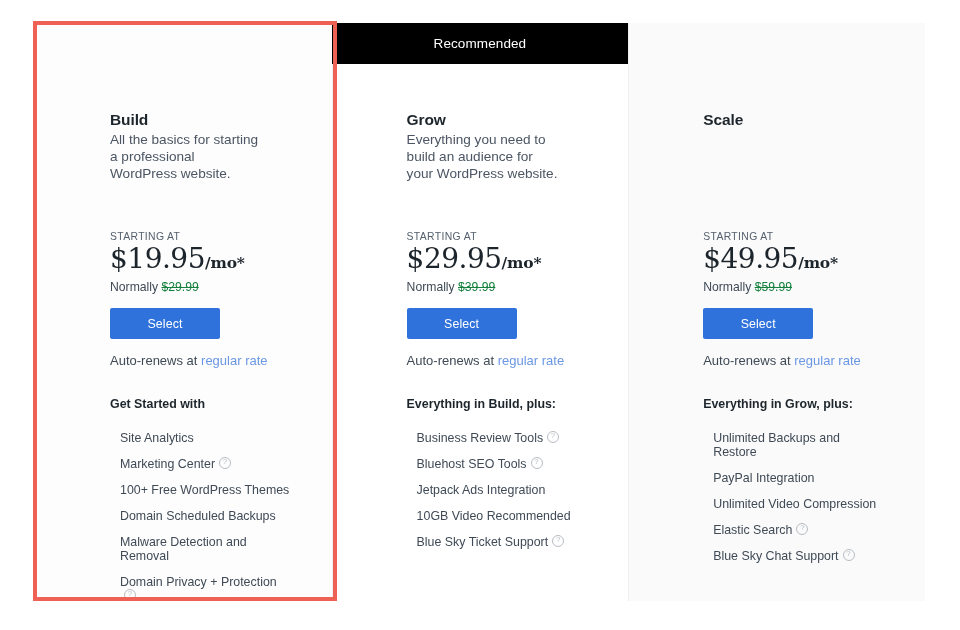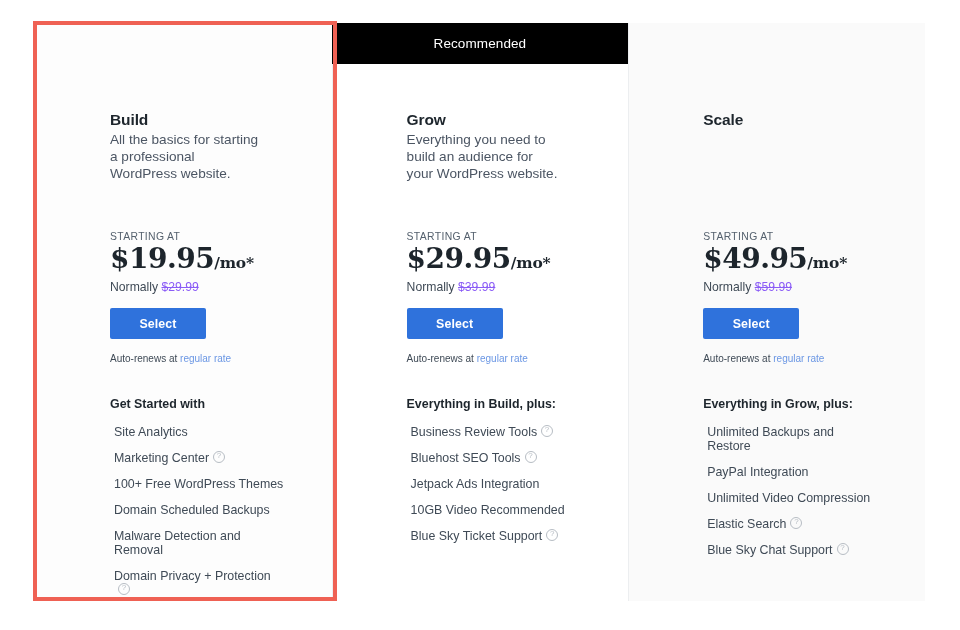--- a/index.html
+++ b/index.html
@@ -111,66 +111,66 @@
   .price-row {
     position: absolute;
     top: 219px;
     left: 0;
     white-space: nowrap;
     color: #1d252c;
     font-family: "DejaVu Serif", "Liberation Serif", serif;
   }
   .price-main {
     font-size: 28px;
-    font-weight: bold;
+    font-weight: normal;
     letter-spacing: -.5px;
   }
   .price-suffix {
     font-size: 15.5px;
     font-weight: bold;
     letter-spacing: -.2px;
     margin-top: 6px;
   }
 
   .normally {
     position: absolute;
     top: 257px;
     left: 0;
     font-size: 12.2px;
     color: #3f4a56;
     white-space: nowrap;
   }
   .normally .struck {
     text-decoration: line-through;
-    color: #8b5cf6;
+    color: #15803d;
   }
 
   .select-btn {
     position: absolute;
     top: 285px;
     left: 0;
-    width: 96px;
+    width: 110px;
     height: 31px;
     background: #2f72dc;
     color: #ffffff;
     border: none;
     border-radius: 2px;
     font-family: "Liberation Sans", sans-serif;
     font-size: 12.4px;
-    font-weight: bold;
+    font-weight: normal;
     letter-spacing: .1px;
     cursor: pointer;
     padding: 0;
   }
 
   .autorenew {
     position: absolute;
     top: 330px;
     left: 0;
-    font-size: 10px;
+    font-size: 13px;
     color: #3f4a56;
     white-space: nowrap;
   }
   .autorenew .link {
     color: #6b97e4;
     text-decoration: none;
     cursor: pointer;
   }
 
   .feature-head {
@@ -182,21 +182,21 @@
     color: #1d252c;
     white-space: nowrap;
   }
 
   .features {
     position: absolute;
     top: 398px;
     left: 0;
     width: 172px;
     list-style: none;
-    margin: 4px;
+    margin: 10px;
     padding: 0;
   }
   .features li {
     font-size: 12.4px;
     line-height: 14px;
     color: #3f4a56;
     margin-bottom: 12px;
     position: relative;
   }
   .features li .label { }

